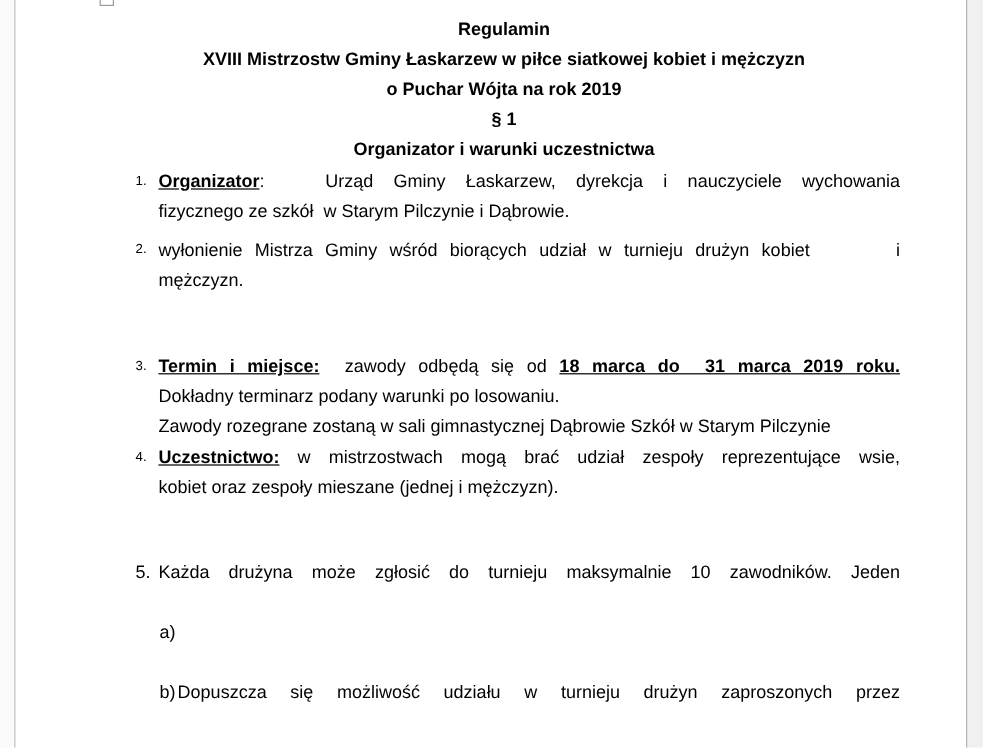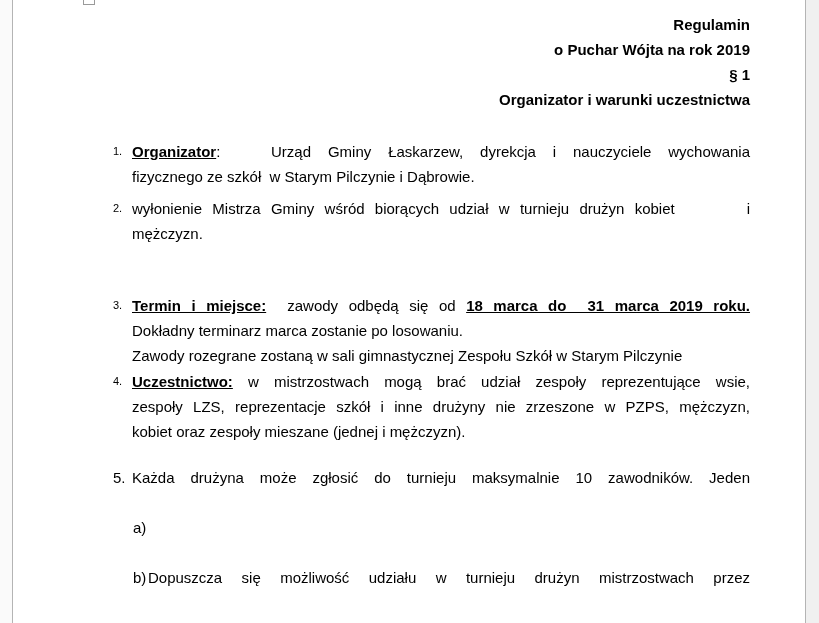--- a/index.html
+++ b/index.html
@@ -22,21 +22,21 @@
   .page {
     position: absolute; left: 13px; top: 0; width: 791px; height: 623px;
     background: #ffffff;
   }
   .boundary-mark {
     position: absolute; left: 70px; top: -7px; width: 10px; height: 10px;
     border: 1px solid #9a9a9a; background: #ffffff;
   }
   .title-block {
     position: absolute; left: 77px; top: 13px; width: 660px;
-    text-align: right; font-weight: bold;
+    text-align: center; font-weight: bold;
     font-size: 15px; line-height: 23px;
   }
   .para { position: absolute; left: 0; width: 791px; font-size: 15px; line-height: 25px; }
   .num {
     position: absolute; left: 100px; top: 0;
     font-size: 11px; line-height: 25px;
   }
   .num-big { font-size: 15px; }
   .ptext { position: absolute; left: 119px; top: 0; width: 618px; }
   .line { min-height: 25px; }
@@ -52,20 +52,21 @@
 <body>
 
 <div class="app-strip-left"></div>
 <div class="app-strip-right"></div>
 
 <div class="page">
   <div class="boundary-mark"></div>
 
   <div class="title-block">
     <div class="line">Regulamin</div>
+    <div class="line">XVIII Mistrzostw Gminy Łaskarzew w piłce siatkowej kobiet i mężczyzn</div>
     <div class="line">o Puchar Wójta na rok 2019</div>
     <div class="line">§ 1</div>
     <div class="line">Organizator i warunki uczestnictwa</div>
   </div>
 
   <div class="para t-i1">
     <span class="num">1.</span>
     <div class="ptext">
       <div class="line j"><span class="b">Organizator</span><span>:&nbsp;&nbsp; Urząd Gminy Łaskarzew, dyrekcja i nauczyciele wychowania</span></div>
       <div class="line">fizycznego ze szkół&nbsp; w Starym Pilczynie i Dąbrowie.</div>
@@ -77,46 +78,45 @@
     <div class="ptext">
       <div class="line j">wyłonienie Mistrza Gminy wśród biorących udział w turnieju drużyn kobiet&nbsp;&nbsp;&nbsp;&nbsp;&nbsp;&nbsp; i</div>
       <div class="line">mężczyzn.</div>
     </div>
   </div>
 
   <div class="para t-i3">
     <span class="num">3.</span>
     <div class="ptext">
       <div class="line j"><span class="b">Termin i miejsce:</span><span>&nbsp; zawody odbędą się od </span><span class="b">18 marca do&nbsp; 31 marca 2019 roku.</span></div>
-      <div class="line">Dokładny terminarz marca zostanie po losowaniu.</div>
-      <div class="line">Zawody rozegrane zostaną w sali gimnastycznej Zespołu Szkół w Starym Pilczynie</div>
+      <div class="line">Dokładny terminarz podany warunki po losowaniu.</div>
+      <div class="line">Zawody rozegrane zostaną w sali gimnastycznej Dąbrowie Szkół w Starym Pilczynie</div>
     </div>
   </div>
 
   <div class="para t-i4">
     <span class="num">4.</span>
     <div class="ptext">
       <div class="line j"><span class="b">Uczestnictwo:</span><span> w mistrzostwach mogą brać udział zespoły reprezentujące wsie,</span></div>
-      <div class="line j">zespoły LZS, reprezentacje szkół i inne drużyny nie zrzeszone w PZPS, mężczyzn,</div>
       <div class="line">kobiet oraz zespoły mieszane (jednej i mężczyzn).</div>
     </div>
   </div>
 
   <div class="para t-i5">
     <span class="num num-big">5.</span>
     <div class="ptext">
       <div class="line j">Każda drużyna może zgłosić do turnieju maksymalnie 10 zawodników. Jeden</div>
     </div>
   </div>
 
   <div class="sub t-sa">
     <span class="sub-marker">a)</span>
     <div class="sub-text">
     </div>
   </div>
 
   <div class="sub t-sb">
     <span class="sub-marker">b)</span>
     <div class="sub-text">
-      <div class="line j">Dopuszcza się możliwość udziału w turnieju drużyn mistrzostwach przez</div>
+      <div class="line j">Dopuszcza się możliwość udziału w turnieju drużyn zaproszonych przez</div>
     </div>
   </div>
 </div>
 
 </body></html>

